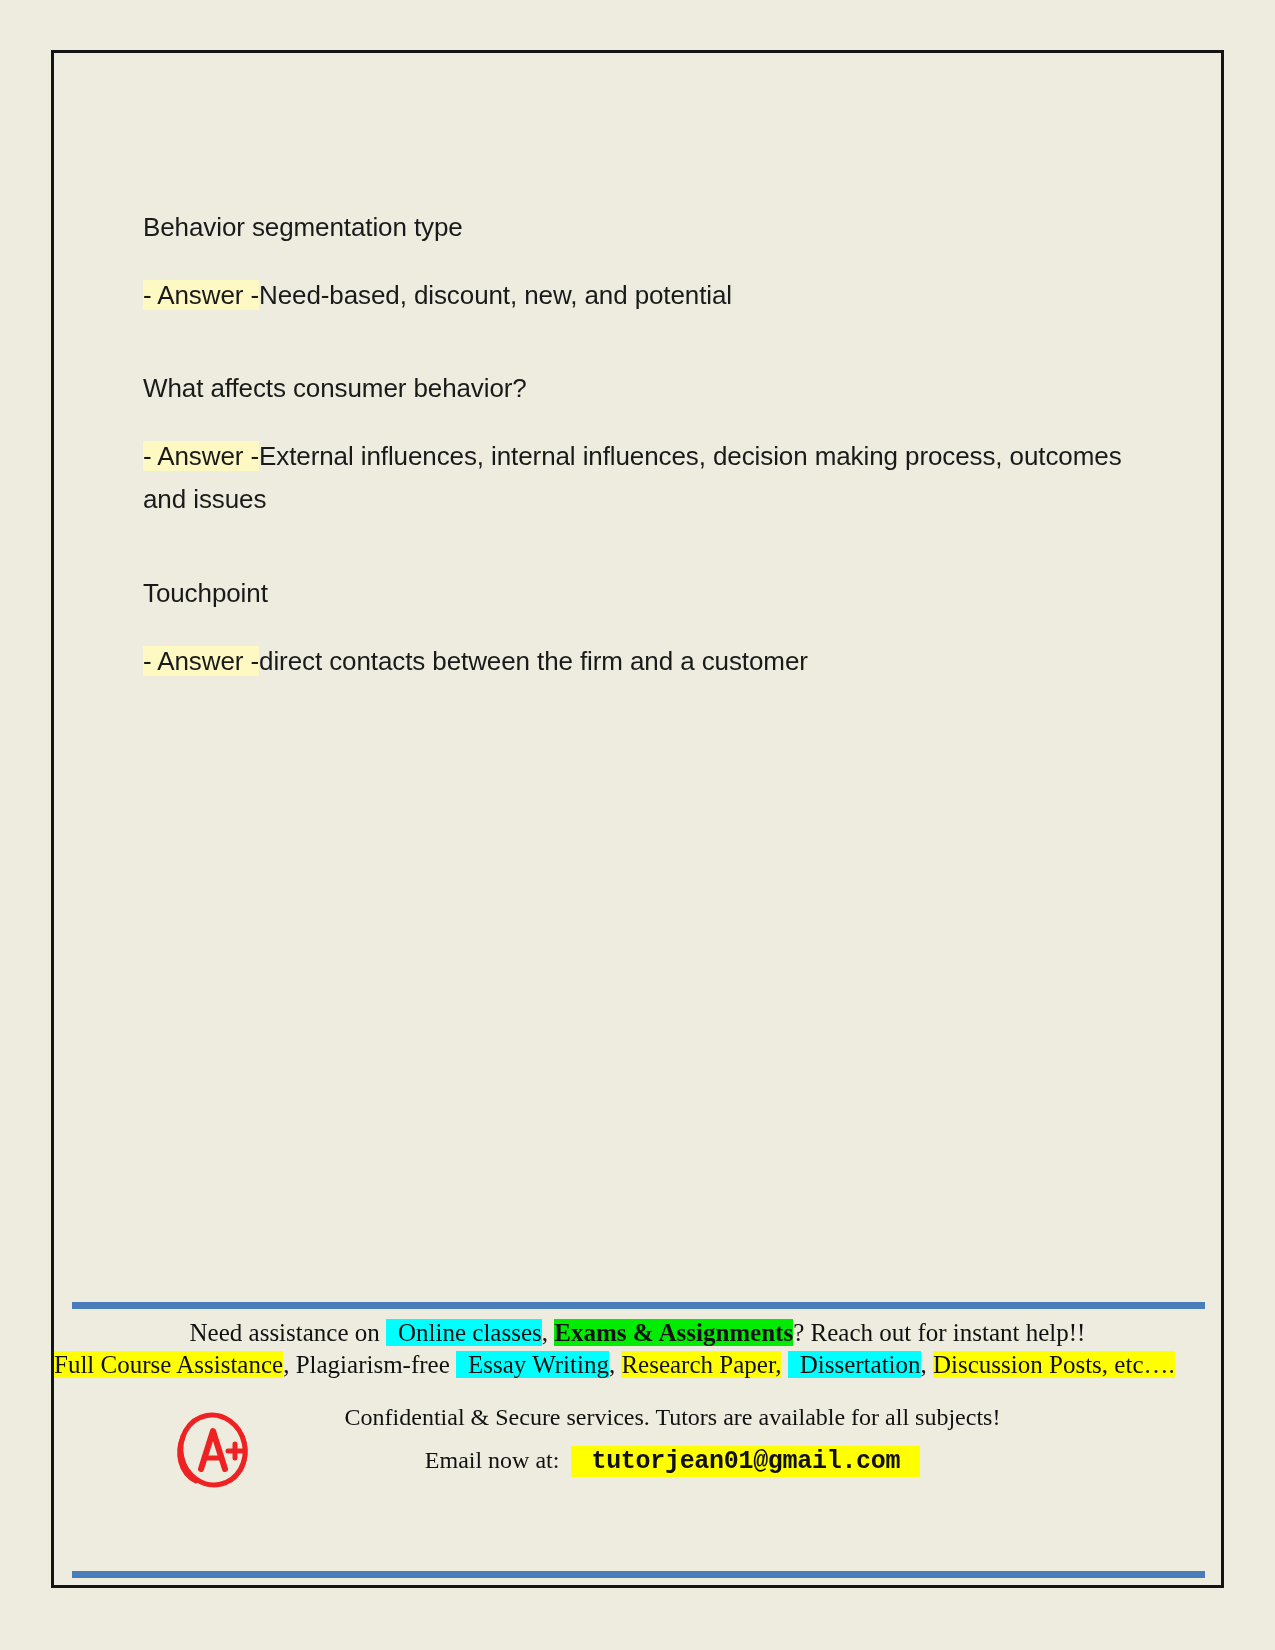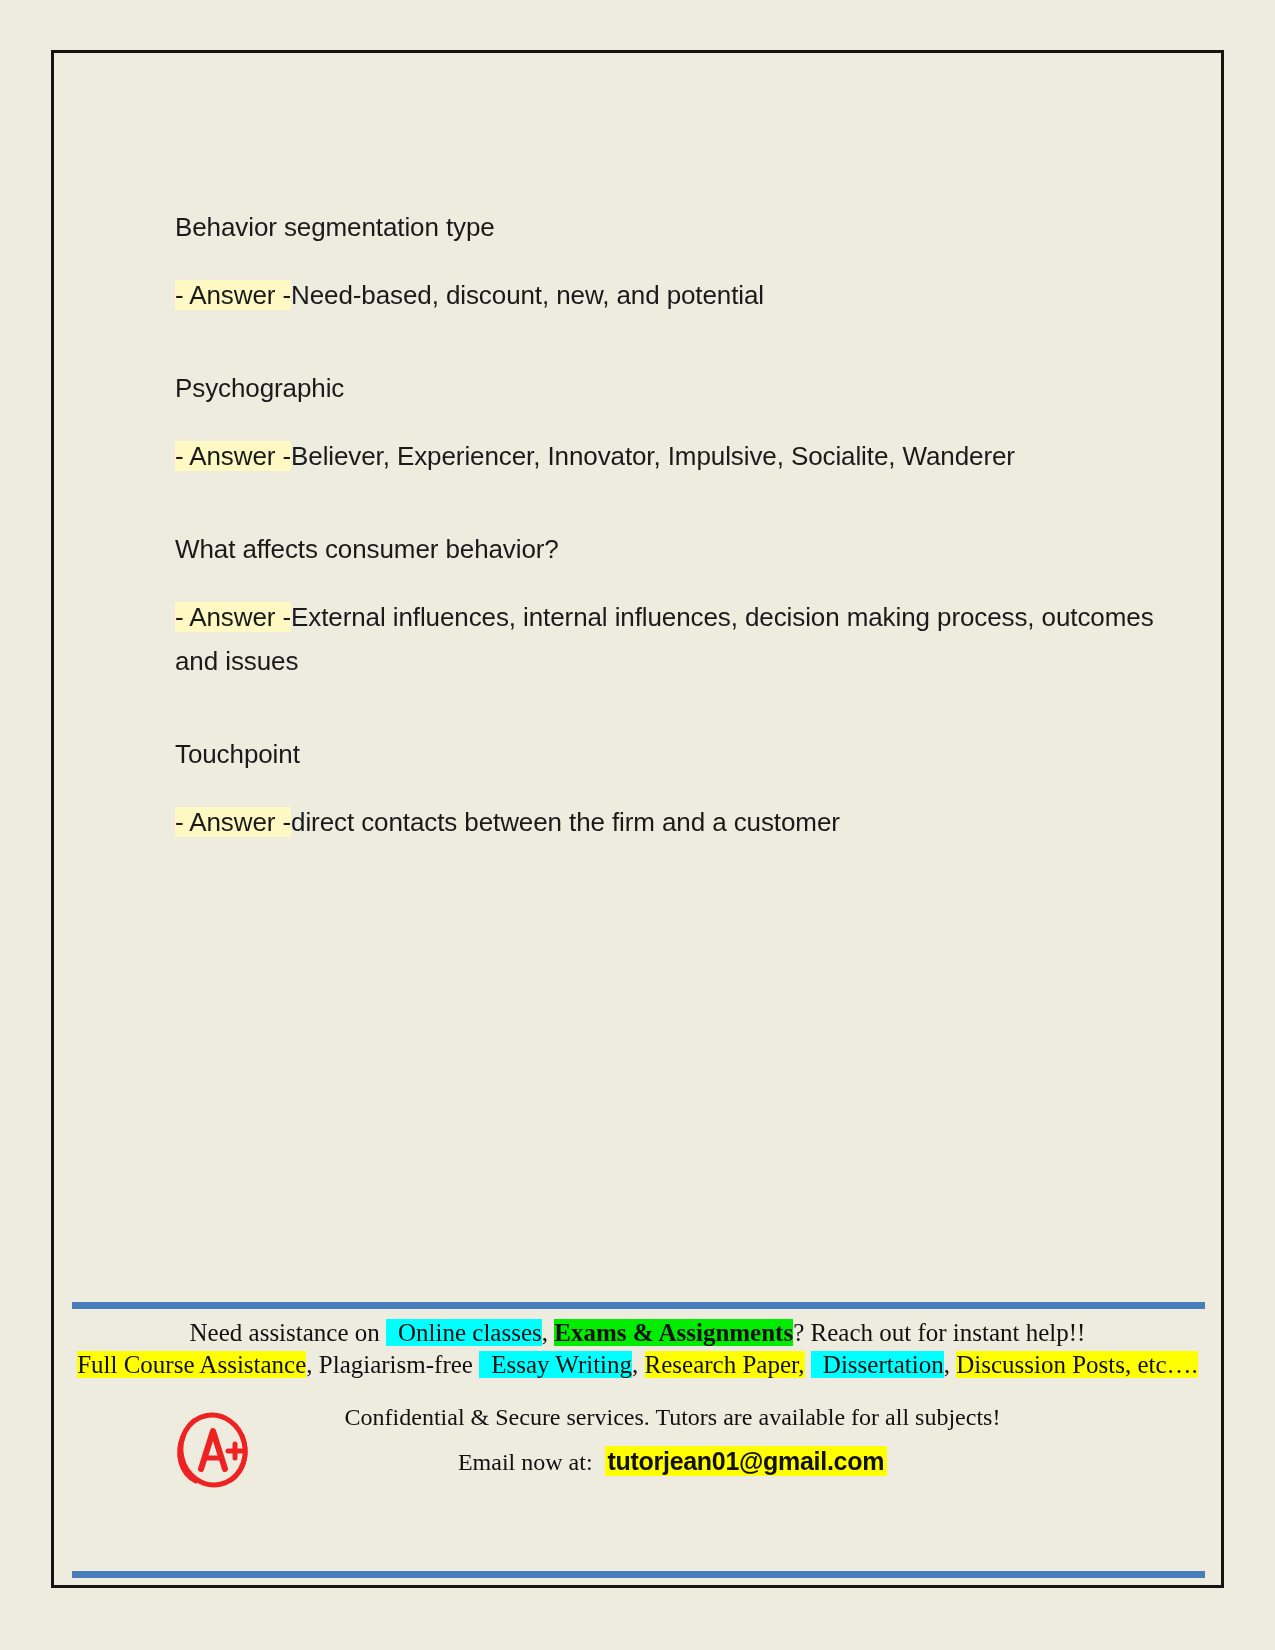--- a/index.html
+++ b/index.html
@@ -25,21 +25,20 @@
     box-sizing: border-box;
     overflow: hidden;
   }
 
   
   .body-area {
     position: absolute;
     left: 89px;
     top: 155px;
     width: 1000px;
-    margin-left: 32px;
   }
 
   .qa-block {
     margin-bottom: 52px;
   }
   .qa-block:last-child { margin-bottom: 0; }
 
   .question {
     font-family: "Liberation Sans", sans-serif;
     font-size: 26px;
@@ -91,21 +90,21 @@
     font-family: "Liberation Serif", serif;
     font-size: 25px;
     line-height: 1.26;
     color: #111;
   }
   .promo-line2 {
     position: absolute;
     left: 0;
     right: 0;
     top: 54px;
-    text-align: center;
+    text-align: left;
     font-family: "Liberation Serif", serif;
     font-size: 25px;
     line-height: 1.26;
     color: #111;
     white-space: nowrap;
   }
 
   .hl-cyan { background: #00ffff; padding-left: 12px; }
   .hl-green { background: #00ec00; font-weight: bold; }
   .hl-yel { background: #ffff00; }
@@ -132,46 +131,42 @@
     position: absolute;
     left: 130px;
     right: 60px;
     top: 152px;
     text-align: center;
     font-family: "Liberation Serif", serif;
     font-size: 24px;
     color: #111;
   }
   .email-addr {
-    font-family: Liberation Sans, sans-serif;
+    font-family: Liberation Mono, monospace;
     font-weight: bold;
     font-size: 25px;
     background: #ffff00;
     color: #111;
-    padding: 1px 3px;
+    padding: 1px 20px;
     letter-spacing: -0.3px;
   }
 </style>
 </head>
 <body>
 
 <div class="page">
 
   <div class="body-area">
 
     <div class="qa-block">
       <div class="question">Behavior segmentation type</div>
       <div class="answer"><span class="hl-yellow">- Answer -</span><span>Need-based, discount, new, and potential</span></div>
     </div>
 
 
-    <div class="qa-block">
-      <div class="question">Psychographic</div>
-      <div class="answer"><span class="hl-yellow">- Answer -</span><span>Believer, Experiencer, Innovator, Impulsive, Socialite, Wanderer</span></div>
-    </div>
 
     <div class="qa-block">
       <div class="question">What affects consumer behavior?</div>
       <div class="answer"><span class="hl-yellow">- Answer -</span><span>External influences, internal influences, decision making process, outcomes and issues</span></div>
     </div>
 
     <div class="qa-block">
       <div class="question">Touchpoint</div>
       <div class="answer"><span class="hl-yellow">- Answer -</span><span>direct contacts between the firm and a customer</span></div>
     </div>

